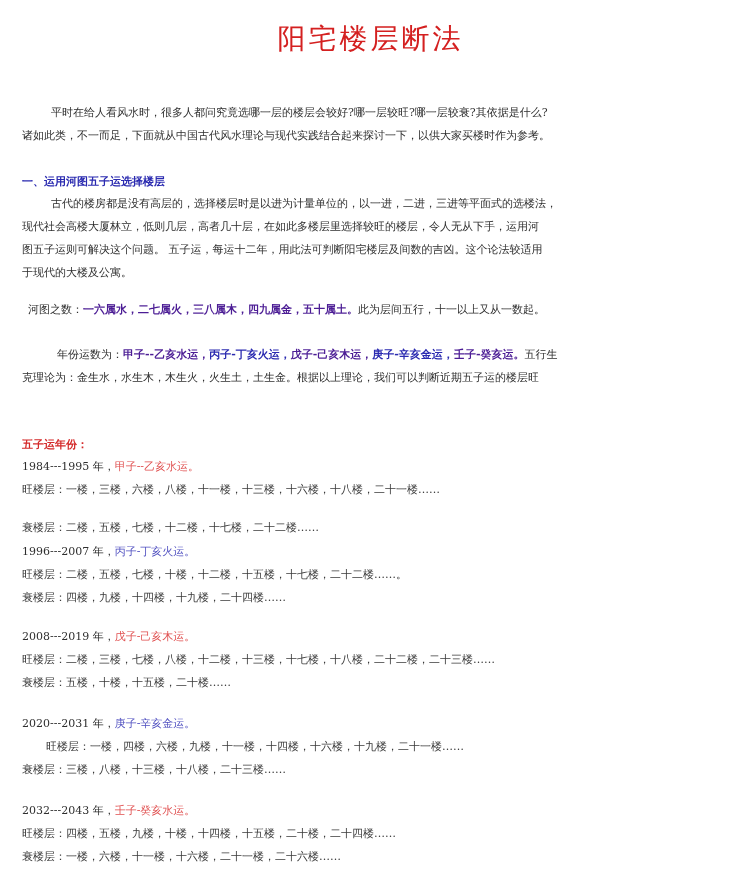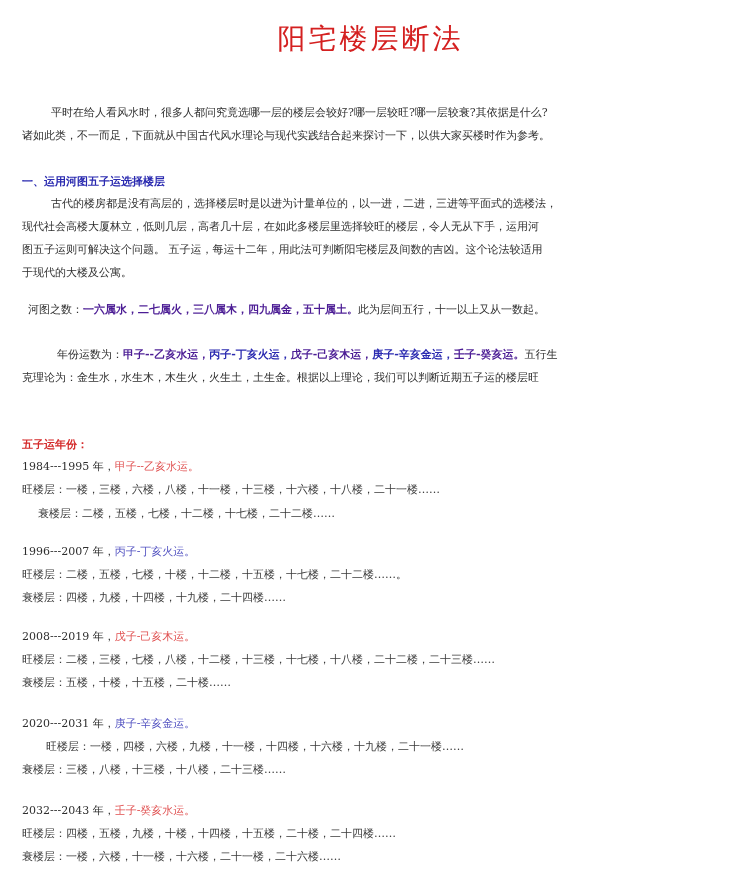--- a/index.html
+++ b/index.html
@@ -83,21 +83,21 @@
   <div class="line" style="top:368px;">克理论为：金生水，水生木，木生火，火生土，土生金。根据以上理论，我们可以判断近期五子运的楼层旺</div>
 
   <div class="line heading-red" style="top:435px;">五子运年份：</div>
 
   <div class="line" style="top:457px;">
     <span>1984---1995 年，</span><span class="soft-red">甲子--乙亥水运。</span>
   </div>
   <div class="line fl" style="top:480px;">
     <span>旺楼层：</span><span>一楼，三楼，六楼，八楼，十一楼，十三楼，十六楼，十八楼，二十一楼……</span>
   </div>
-  <div class="line fl" style="top:504px;margin-left:16px;">
+  <div class="line fl" style="top:518px;">
     <span>衰楼层：</span><span>二楼，五楼，七楼，十二楼，十七楼，二十二楼……</span>
   </div>
 
   <div class="line" style="top:542px;">
     <span>1996---2007 年，</span><span class="soft-blue">丙子-丁亥火运。</span>
   </div>
   <div class="line fl" style="top:565px;">
     <span>旺楼层：</span><span>二楼，五楼，七楼，十楼，十二楼，十五楼，十七楼，二十二楼……。</span>
   </div>
   <div class="line fl" style="top:588px;">

